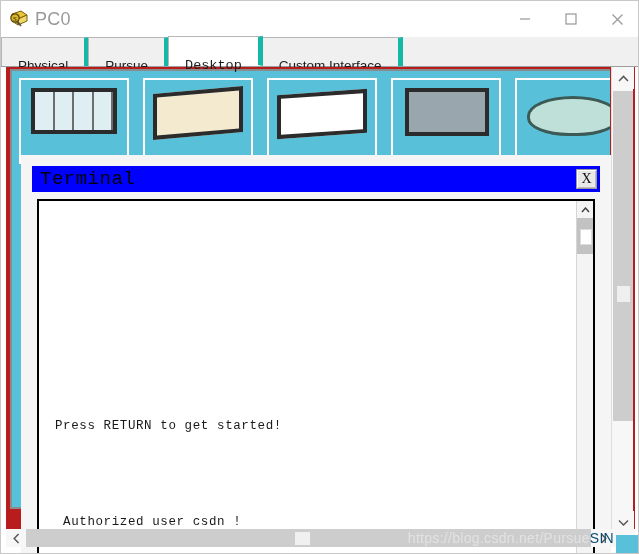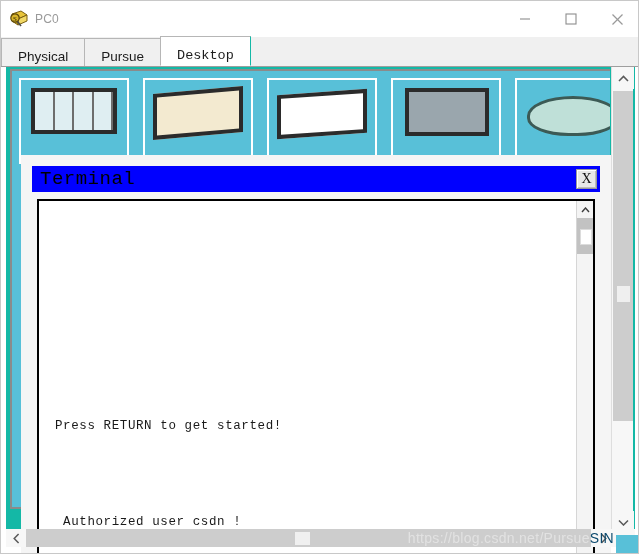--- a/index.html
+++ b/index.html
@@ -38,21 +38,21 @@
   }
   .app-icon {
     width: 22px;
     height: 22px;
     margin-left: 7px;
     margin-right: 5px;
     flex: 0 0 auto;
     position: relative;
   }
   .app-title {
-    font-size: 12px;
+    font-size: 18px;
     color: #9a9a9a;
     letter-spacing: 0.2px;
     font-family: "Liberation Sans", sans-serif;
   }
   .win-controls {
     margin-left: auto;
     display: flex;
     height: 36px;
   }
   .win-btn {
@@ -72,26 +72,26 @@
     height: 30px;
     background: #f0f0f0;
     box-sizing: border-box;
     display: flex;
     align-items: flex-end;
     border-bottom: 1px solid #9e9e9e;
   }
   .tab {
     height: 28px;
     line-height: 28px;
-    padding: 4px 16px;
+    padding: 14px 16px;
     font-size: 13.5px;
     color: #1c1c1c;
     background: #f0f0f0;
     border-left: 1px solid #b6b6b6;
-    border-right: 1px solid #14b8a6;
+    border-right: 5px solid #14b8a6;
     border-top: 1px solid #b6b6b6;
     margin-right: -1px;
     box-sizing: border-box;
     white-space: nowrap;
     font-family: "Liberation Sans", sans-serif;
   }
   .tab.active {
     background: #ffffff;
     height: 30px;
     line-height: 29px;
@@ -104,21 +104,21 @@
     flex: 1 1 auto;
     height: 1px;
   }
 
   
   .desk-outer {
     position: absolute;
     left: 5px; top: 66px;
     width: 629px;
     height: 466px;
-    background: #14b8a6;
+    background: #b91c1c;
     box-sizing: border-box;
   }
   .desk-frame {
     position: absolute;
     left: 4px; top: 2px;
     width: 600px;
     height: 440px;
     border: 2px solid #8b8b8b;
     border-right: none;
     background: #58c0d8;
@@ -403,20 +403,21 @@
           <line x1="11.5" y1="1.5" x2="1.5" y2="11.5" stroke="#9a9a9a" stroke-width="1.2"></line>
         </svg>
       </div>
     </div>
   </div>
 
   <div class="tabstrip">
     <div class="tab">Physical</div>
     <div class="tab">Pursue</div>
     <div class="tab active">Desktop</div>
+    <div class="tab">Custom Interface</div>
     <div class="tab-spacer"></div>
   </div>
 
   <div class="desk-outer">
     <div class="desk-frame">
       <div class="icon-row">
         <div class="icon-tile">
           <div class="mon-a">
               <i></i>
               <i></i>

